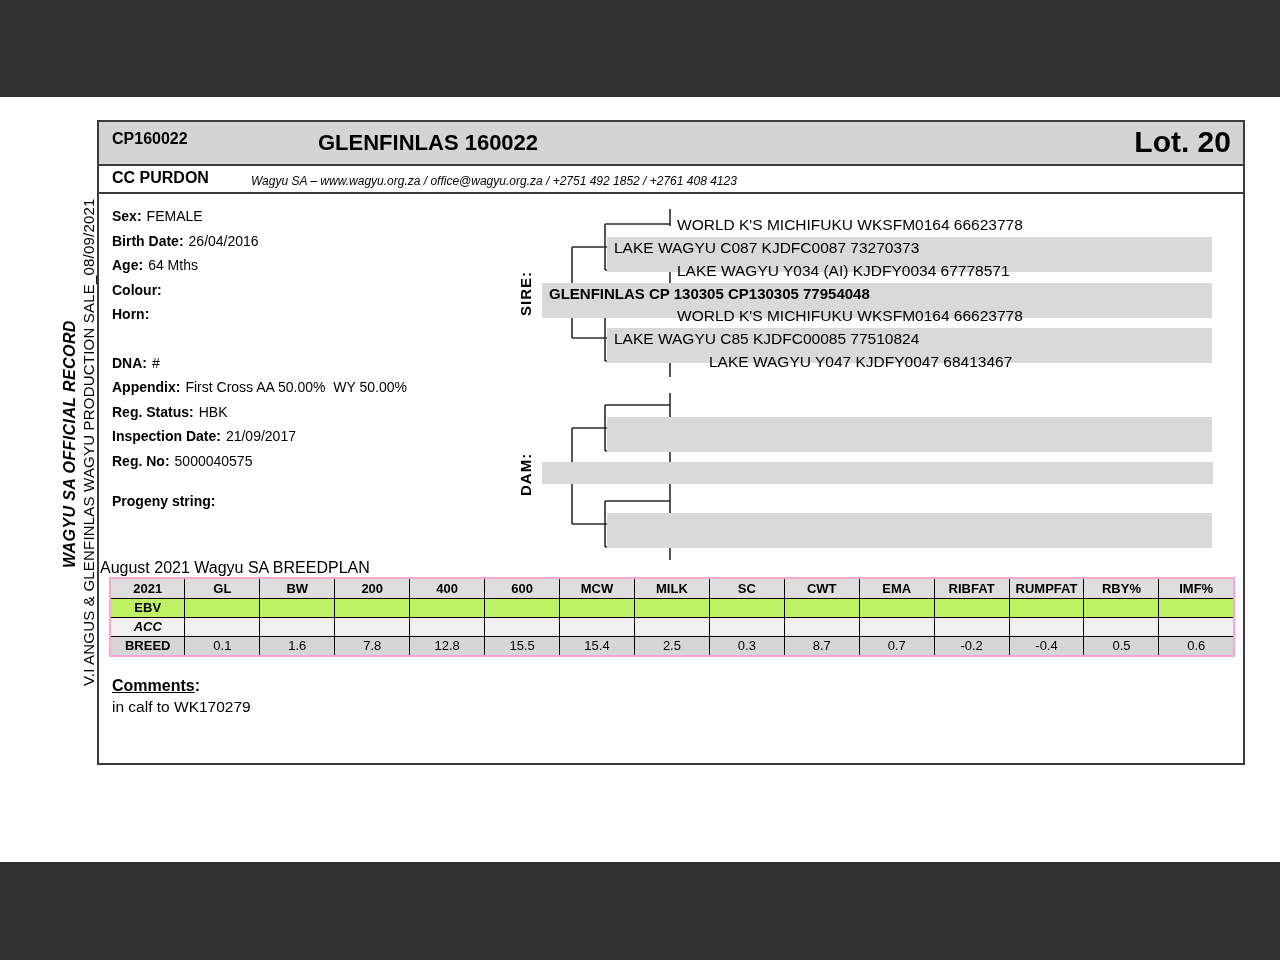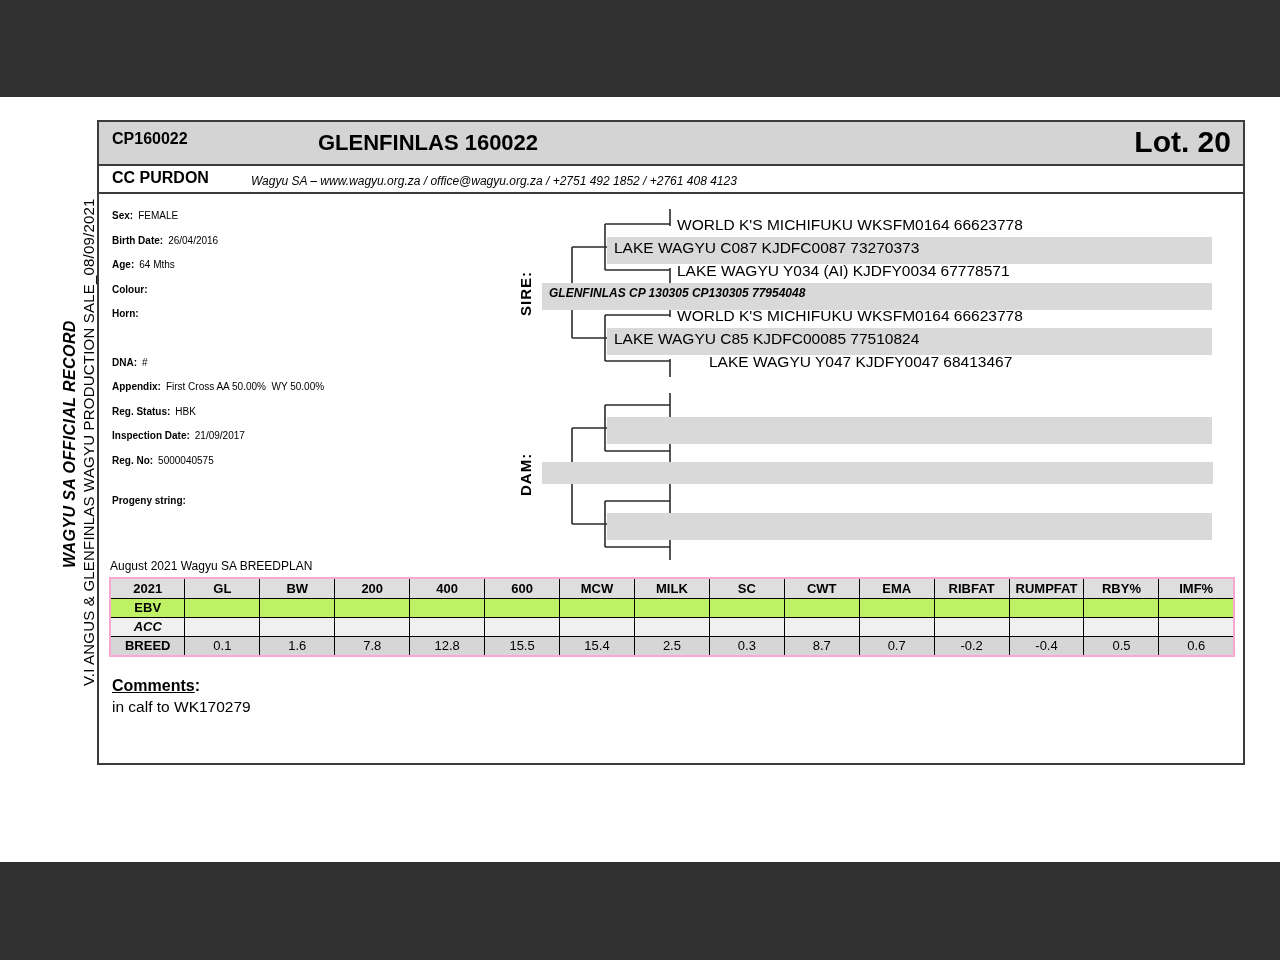--- a/index.html
+++ b/index.html
@@ -24,37 +24,37 @@
              border-bottom:2px solid #3c3c3c;box-sizing:border-box;}
   .t-id{position:absolute;left:13px;top:8px;font-size:16px;font-weight:bold;}
   .t-name{position:absolute;left:212px;top:8px;font-size:22px;font-weight:bold;margin-left:7px;}
   .t-lot{position:absolute;right:12px;top:3px;font-size:30px;font-weight:bold;}
   .contactband{position:absolute;left:0;top:44px;width:100%;height:28px;background:#fff;
                border-bottom:2px solid #3c3c3c;box-sizing:border-box;}
   .c-breeder{position:absolute;left:13px;top:3px;font-size:16px;font-weight:bold;}
   .c-contact{position:absolute;left:152px;top:8px;font-size:12px;font-style:italic;}
 
   
-  .details{position:absolute;left:13px;top:82px;font-size:10px;line-height:24.5px;}
+  .details{position:absolute;left:13px;top:82px;font-size:14px;line-height:24.5px;}
   .dl b{margin-right:5px;}
   .dl span{white-space:pre-wrap;}
   .sp-a{height:24px;}
   .sp-b{height:16px;}
 
   
   svg.tree{position:absolute;left:0;top:0;pointer-events:none;}
-  .pbar{position:absolute;background:#d9d9d9;height:27px;line-height:21px;
+  .pbar{position:absolute;background:#d9d9d9;height:35px;line-height:21px;
         font-size:15.5px;padding-left:7px;white-space:nowrap;box-sizing:border-box;}
-  .pbar.subject{font-weight:bold;font-size:12px;font-style:italic;}
+  .pbar.subject{font-weight:bold;font-size:15px;}
   .ggp{position:absolute;left:578px;height:21px;line-height:21px;font-size:15.5px;white-space:nowrap;}
   .plabel{position:absolute;transform:rotate(-90deg);transform-origin:0 0;
           font-weight:bold;font-size:15px;letter-spacing:1px;white-space:nowrap;}
 
   
-  .bp-caption{position:absolute;left:11px;top:437px;font-size:12px;}
+  .bp-caption{position:absolute;left:1px;top:437px;font-size:16px;}
   table.bp{position:absolute;left:10px;top:455px;width:1126px;table-layout:fixed;
            border-collapse:collapse;border:2px solid #f9a8d4;}
   table.bp td, table.bp th{border:1px solid #000;text-align:center;font-size:13px;
            padding:0;overflow:hidden;white-space:nowrap;}
   tr.bp-head{height:20px;}  tr.bp-head th{background:#dedede;font-weight:bold;}
   tr.bp-ebv{height:19px;}   tr.bp-ebv td{background:#bef264;}
   tr.bp-acc{height:19px;}   tr.bp-acc td{background:#f0f0f0;}
   tr.bp-breed{height:20px;} tr.bp-breed td{background:#d6d6d6;}
   td.rowlabel{font-weight:bold;}
   tr.bp-acc td.rowlabel{font-style:italic;}

